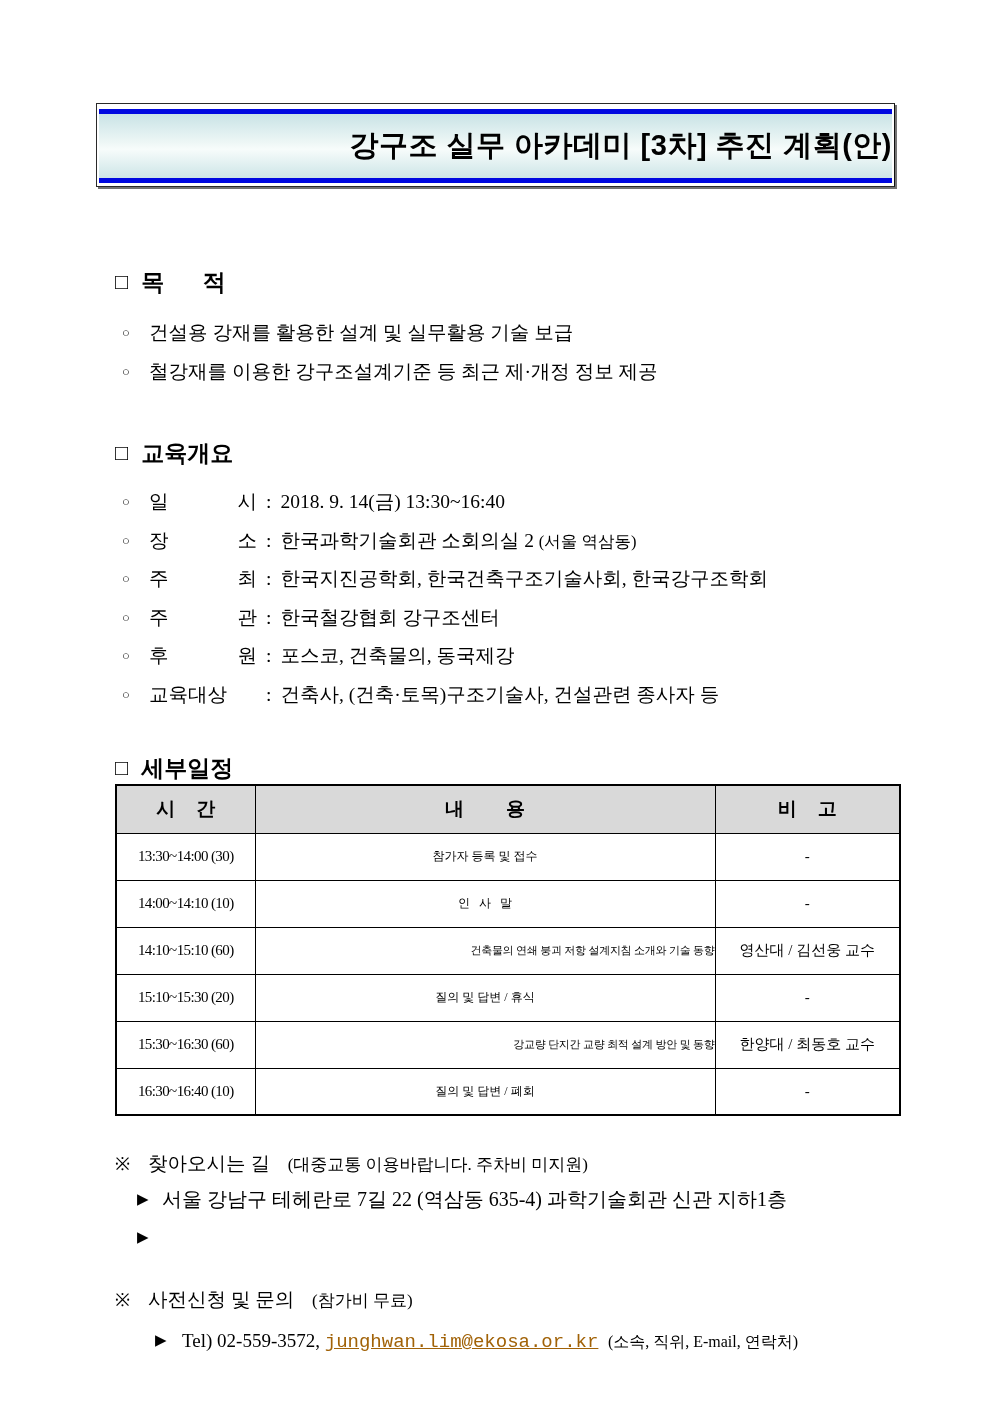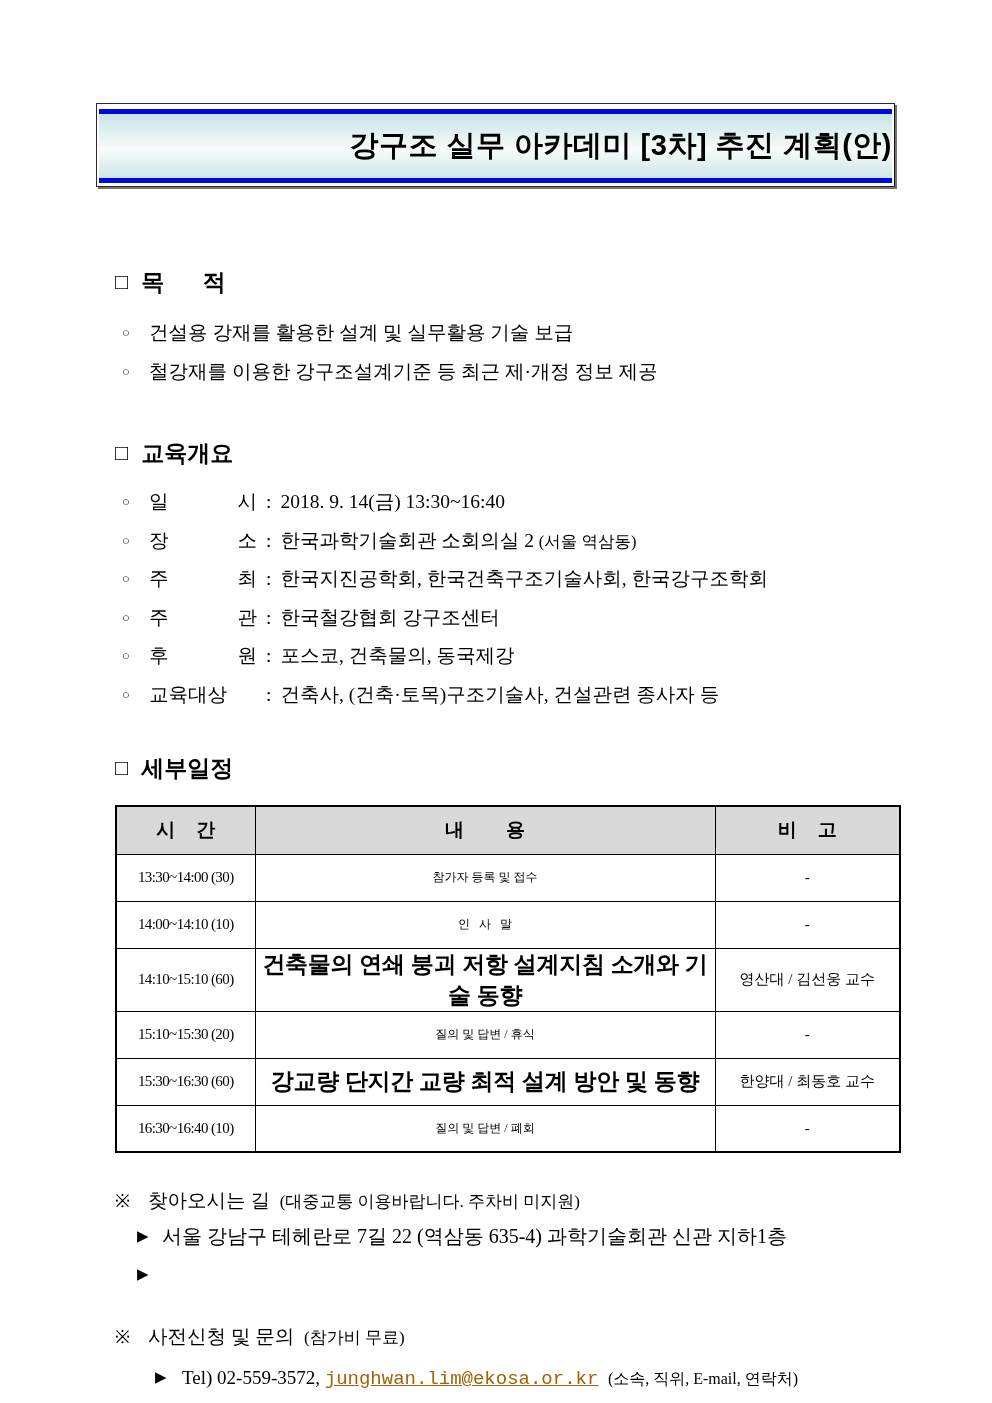--- a/index.html
+++ b/index.html
@@ -86,21 +86,20 @@
     width: 108px;
     text-align: justify;
     text-align-last: justify;
     flex: none;
   }
   .ov-colon { flex: none; padding: 0 9px 0 9px; }
   .ov-note { font-size: 16.5px; }
 
   
   .sched-table {
-    margin-top: 21px;
     border-collapse: collapse;
     width: 784px;
     table-layout: fixed;
   }
   .sched-table th, .sched-table td {
     border: 1px solid #000;
     text-align: center;
     vertical-align: middle;
     overflow: hidden;
   }
@@ -114,41 +113,42 @@
     white-space: pre-wrap;
   }
   .sched-table td { height: 47px; }
   .col-time  { width: 139px; }
   .col-cont  { width: 460px; }
   .col-rem   { width: 185px; }
   td.cell-time { font-size: 15px; letter-spacing: -0.6px; }
   td.cell-content { font-size: 12px; white-space: pre-wrap; }
   td.cell-content.bold {
     font-family: "Liberation Sans", "DejaVu Sans", sans-serif;
-    font-weight: 700;
-    font-size: 23px;
+    font-weight: 400;
+    font-size: 11px;
     letter-spacing: -0.3px;
+    text-align: right;
   }
   td.cell-remark { font-size: 15px; }
 
   
   .note-block1 { margin-top: 33px; }
   .note-block2 { margin-top: 27px; }
   .note-head {
     display: flex;
     align-items: baseline;
     font-size: 19.5px;
     line-height: 30px;
   }
   .note-head .ref {
     width: 33px;
     flex: none;
     font-size: 18px;
   }
-  .note-head .note-small { font-size: 17px; white-space: pre-wrap; }
+  .note-head .note-small { font-size: 17px; white-space: pre-wrap; margin-left: 8px; }
   .arrow-line {
     display: flex;
     align-items: baseline;
     padding-left: 22px;
     font-size: 20px;
     line-height: 38px;
     white-space: pre-wrap;
   }
   .arrow-line .arr {
     flex: none;

